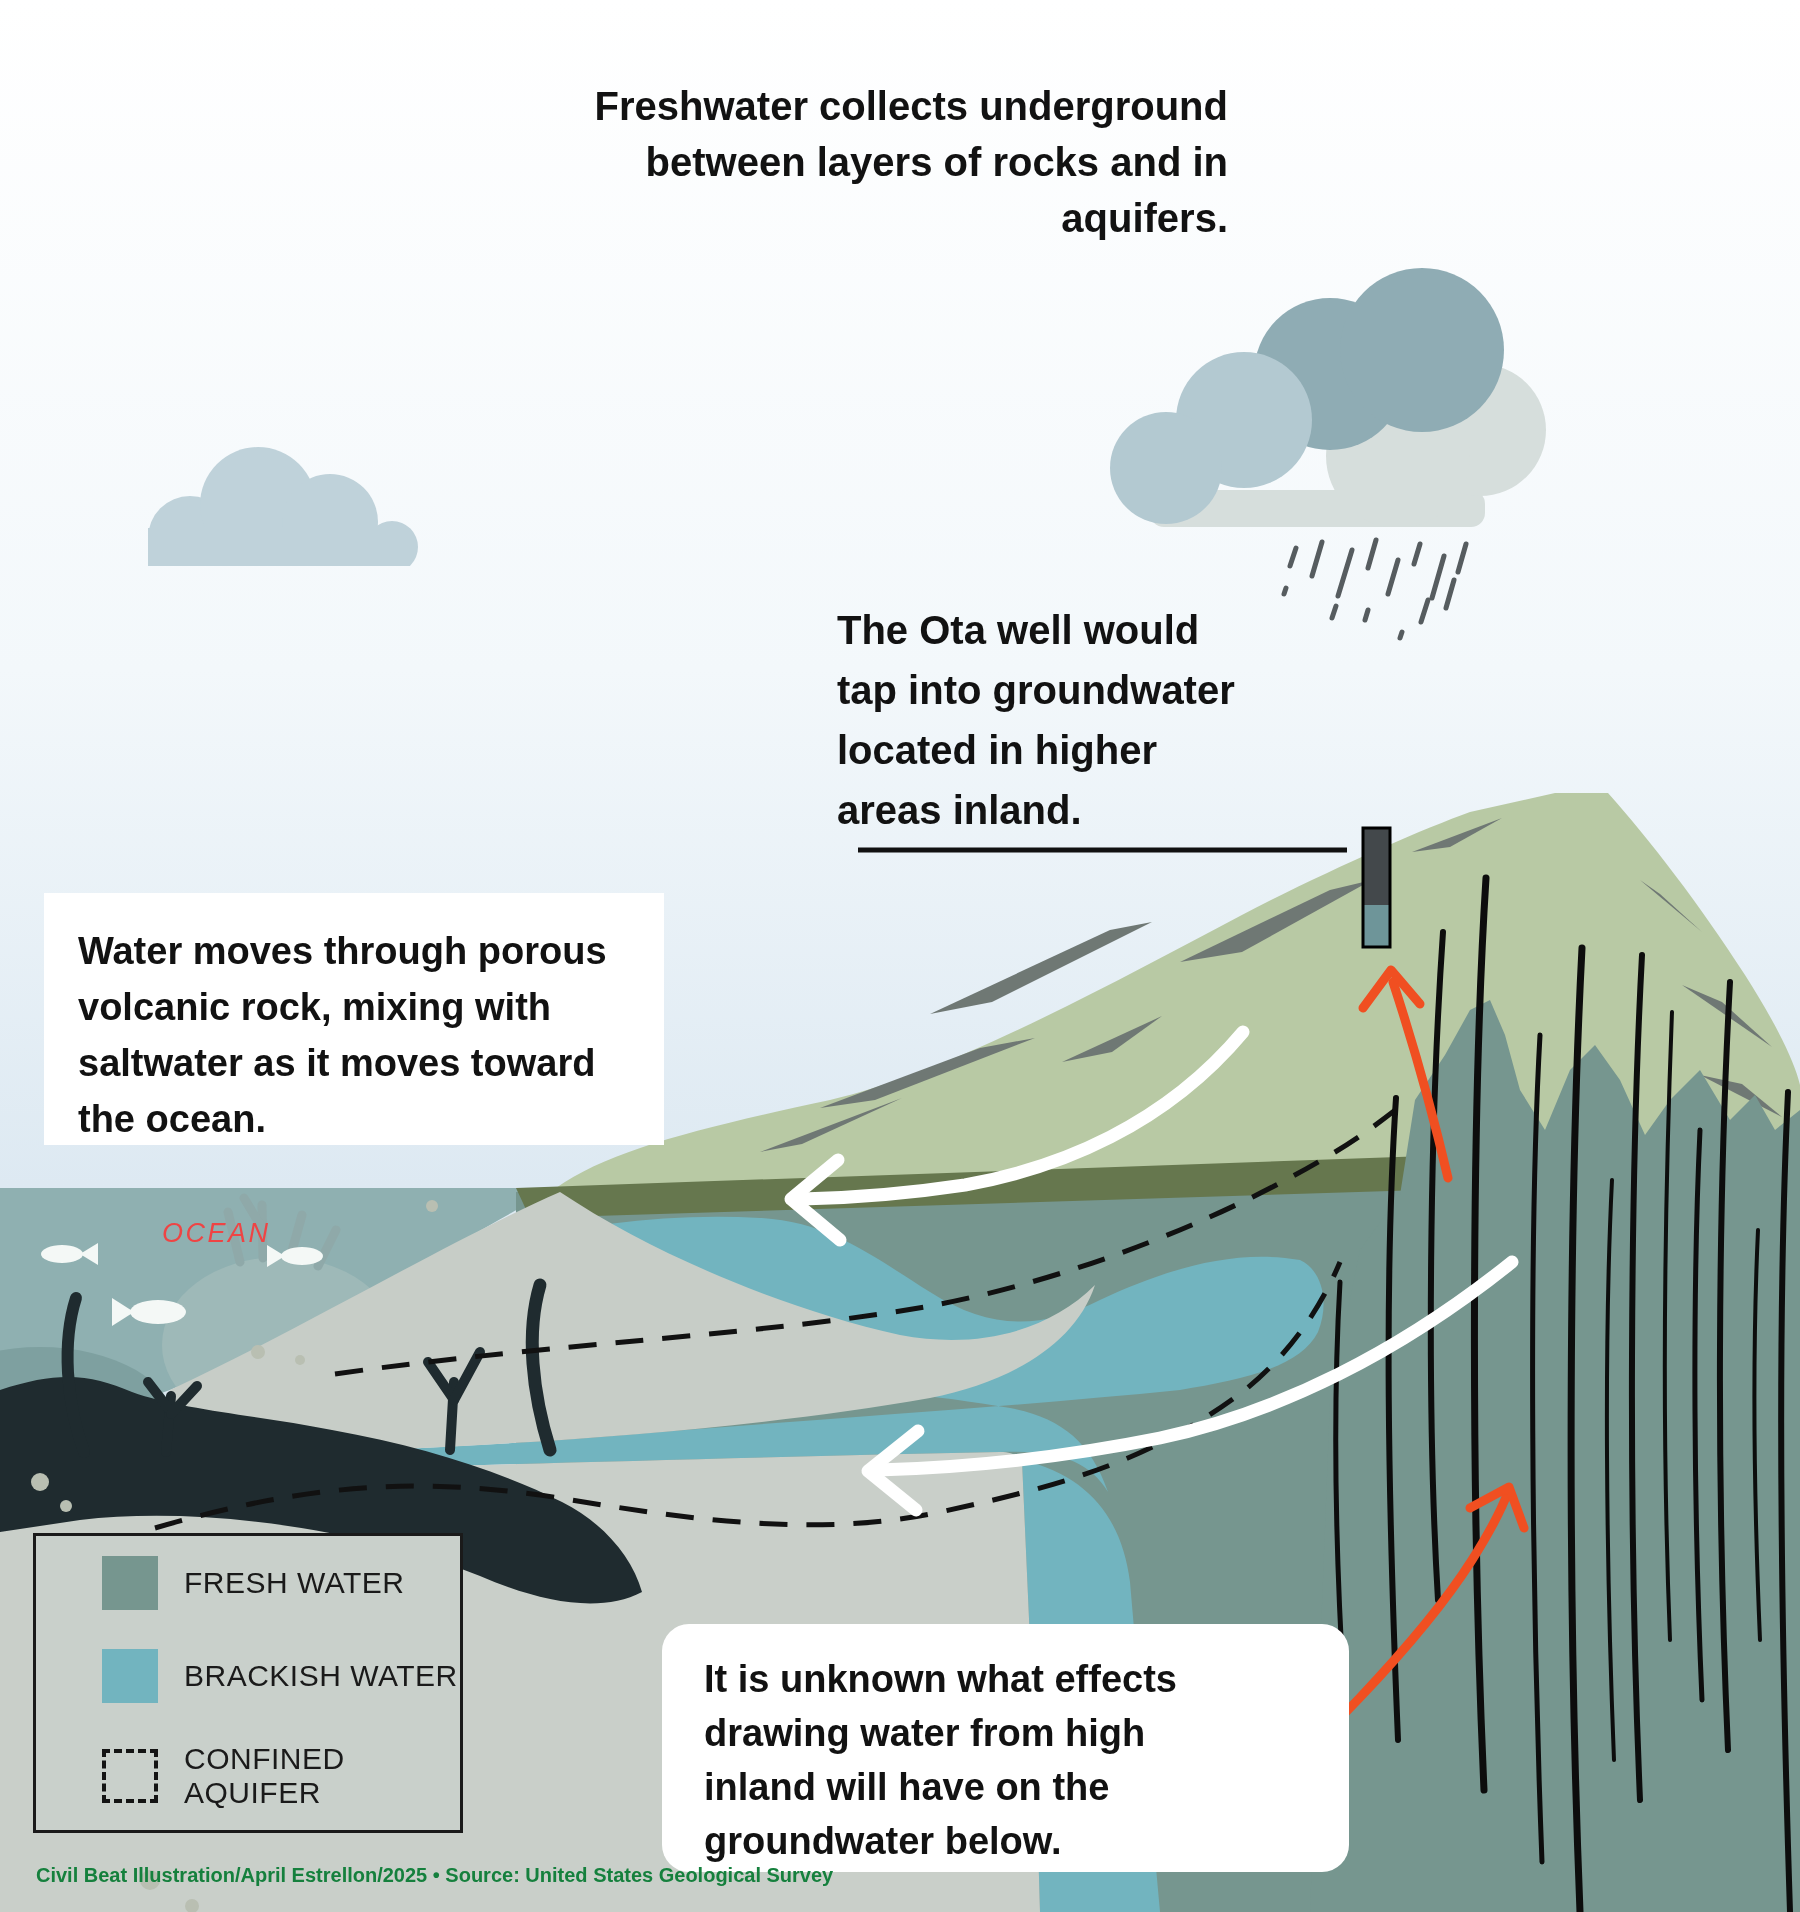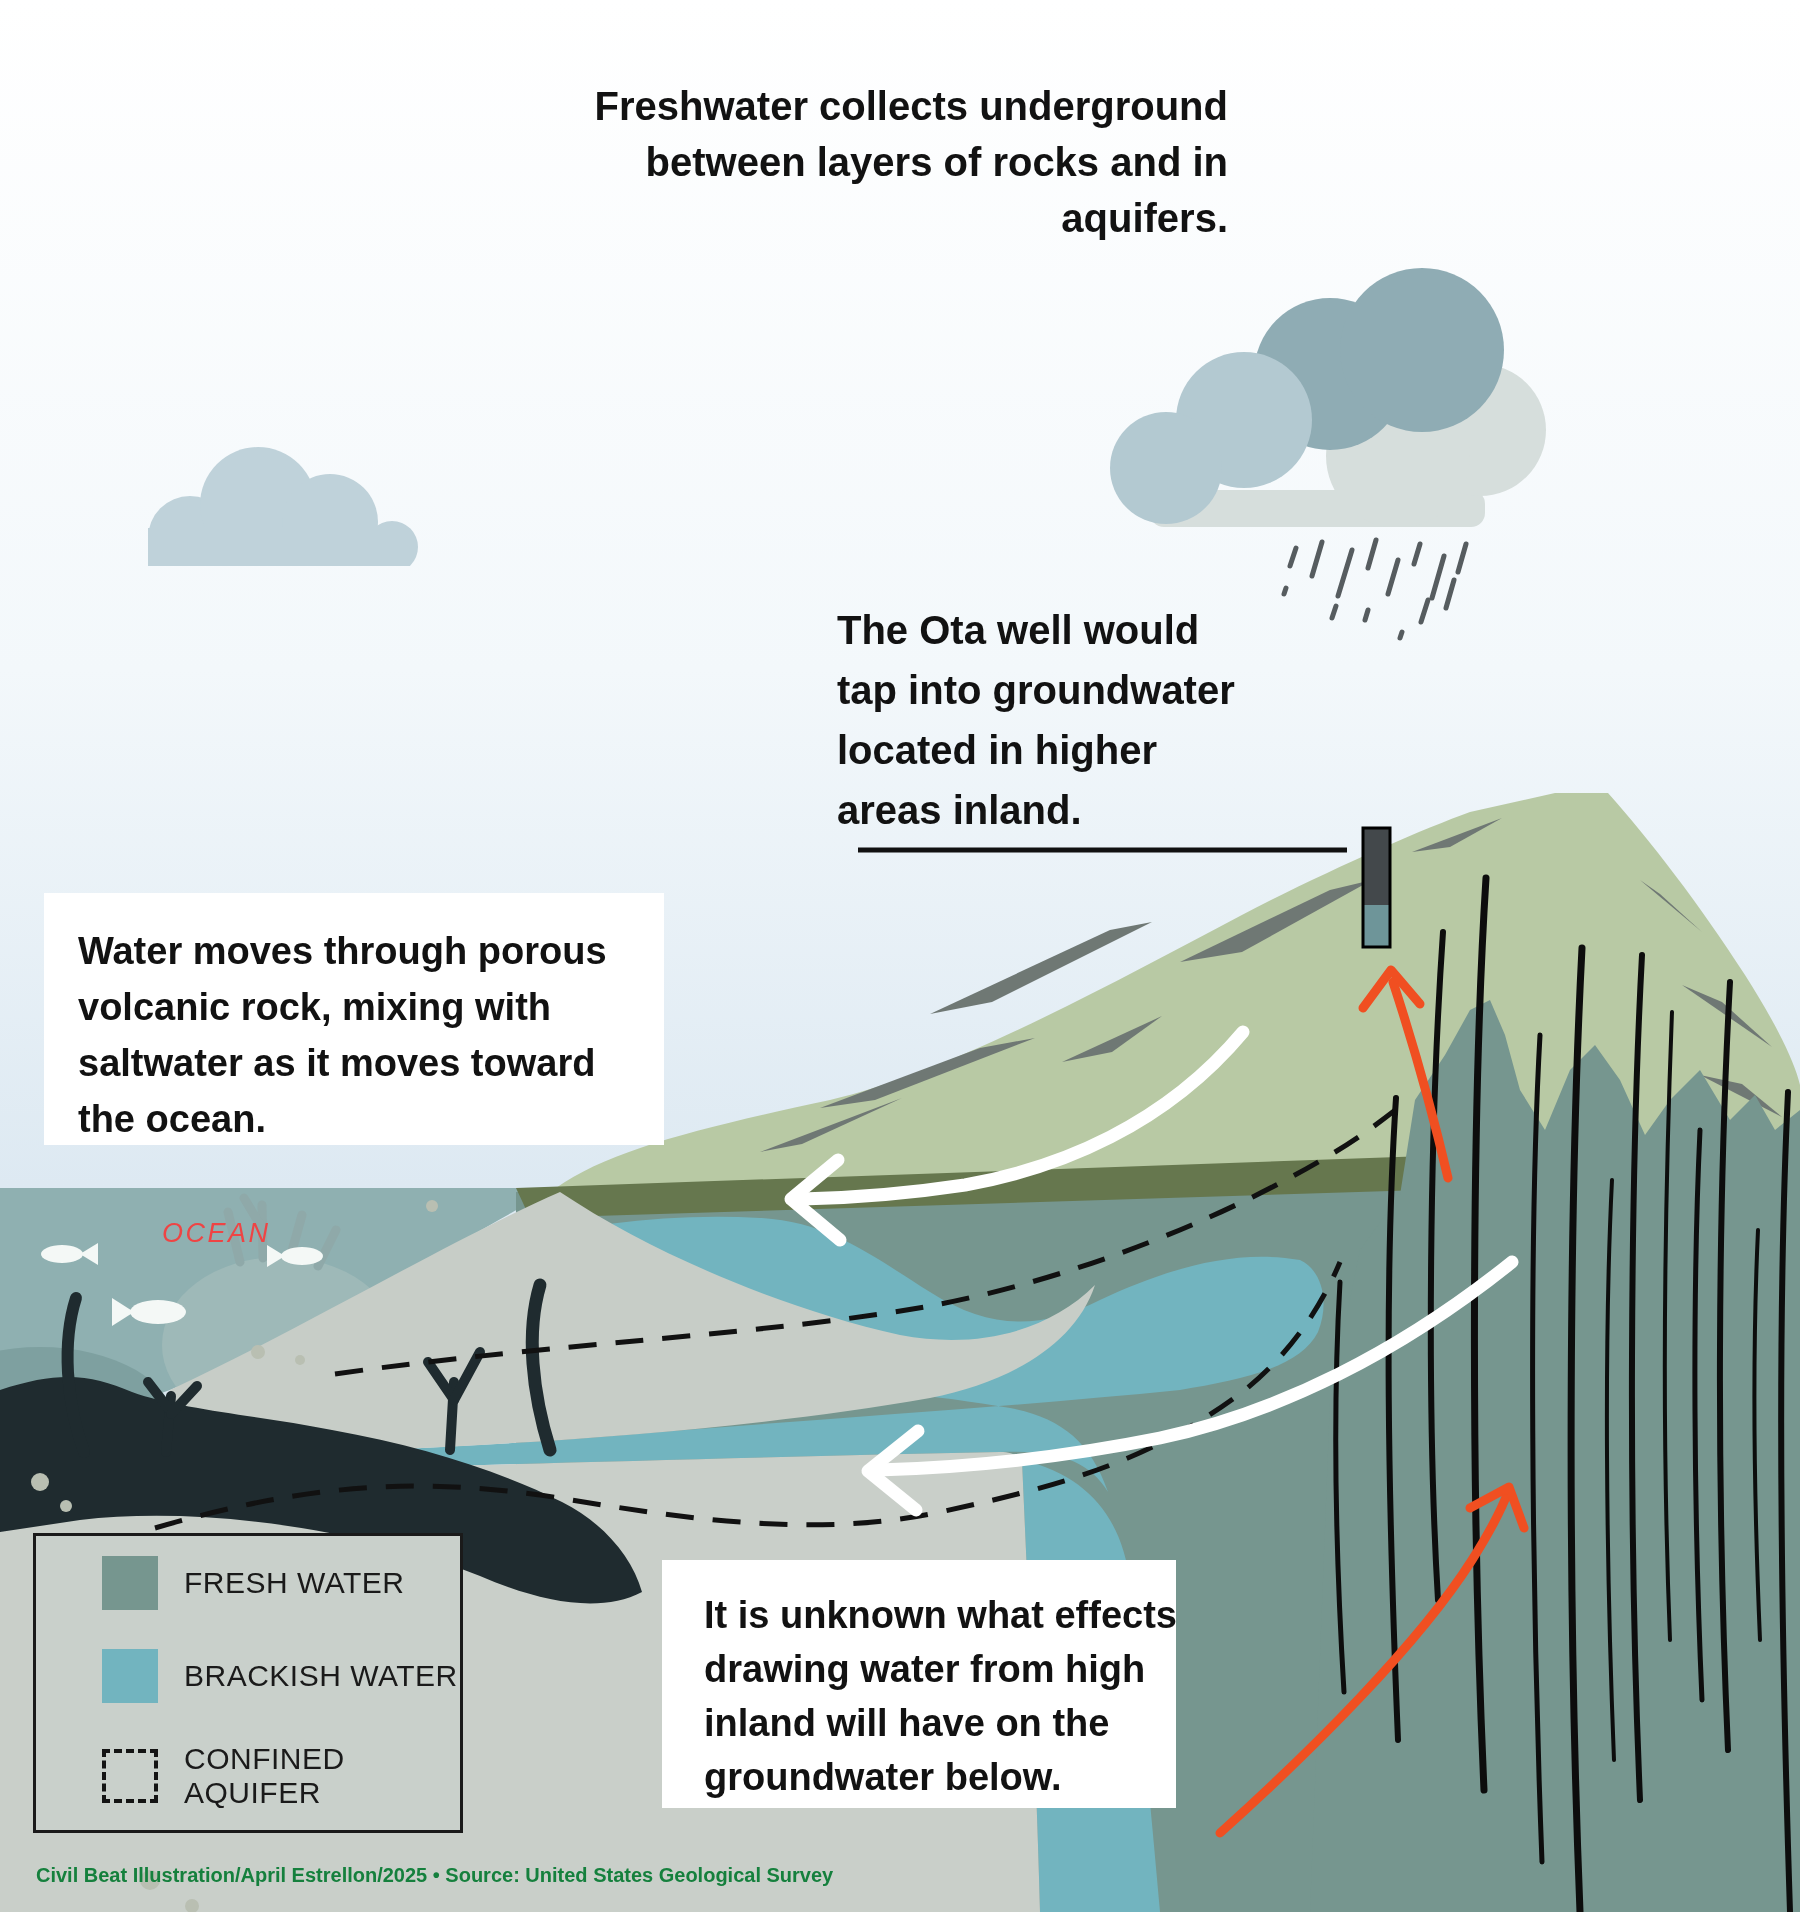--- a/index.html
+++ b/index.html
@@ -10,21 +10,21 @@
   }
   #stage{position:absolute;inset:0;width:1800px;height:1912px;}
   svg{position:absolute;inset:0;display:block;}
   .txt{position:absolute;white-space:pre-line;color:var(--c-text,#121212);}
   .callout{font-weight:700;}
   .title-block{left:548px;top:78px;font-size:40px;line-height:56px;font-weight:700;width:680px;text-align:right;}
   .ota-block{left:837px;top:600px;font-size:40px;line-height:60px;}
   .box{position:absolute;background:#fff;}
   .box-left{left:44px;top:893px;width:620px;height:252px;}
   .box-left .txt{left:34px;top:30px;font-size:38px;line-height:56px;width:560px;position:absolute;}
-  .box-bottom{left:662px;top:1560px;width:514px;height:248px;}
+  .box-bottom{left:662px;top:1624px;width:687px;height:248px;border-radius:27px;}
   .box-bottom .txt{left:42px;top:28px;font-size:38px;line-height:54px;width:505px;position:absolute;}
   .ocean-label{left:114px;top:1218px;font-size:27px;font-style:italic;letter-spacing:2.5px;color:#ef4444;font-weight:400;margin-left:48px;}
   .legend{
     position:absolute;left:33px;top:1533px;width:430px;height:300px;box-sizing:border-box;
     background:var(--c-legend_bg,#C9D0CB);border:3px solid #1a1a1a;
     display:flex;flex-direction:column;justify-content:flex-end;gap:39px;padding:16px 0 20px 66px;
   }
   .legend-row{display:flex;align-items:center;gap:26px;}
   .legend-swatch{width:56px;height:54px;flex:0 0 auto;}
   .legend-dash{width:48px;height:46px;border:4px dashed #141414;background:transparent;flex:0 0 auto;}

